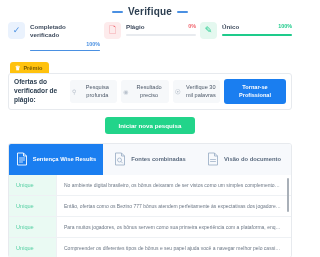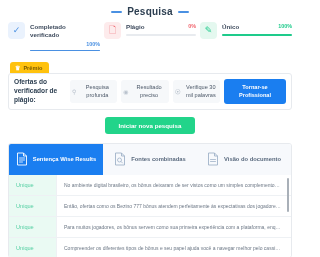--- a/index.html
+++ b/index.html
@@ -132,21 +132,21 @@
     background: #a9b0b8; border-radius: 2px;
   }
 </style>
 </head>
 <body>
 
 <div class="page">
 
   <div class="title-row">
     <span class="title-dash"></span>
-    <span class="title-text">Pesquisa</span>
+    <span class="title-text">Verifique</span>
     <span class="title-dash"></span>
   </div>
 
   <div class="stats">
 
     <div class="stat first">
       <div class="stat-ico ico-check">✓</div>
       <div class="stat-body">
         <div class="stat-label">Completado<br>verificado</div>
         <div class="pct-line">

